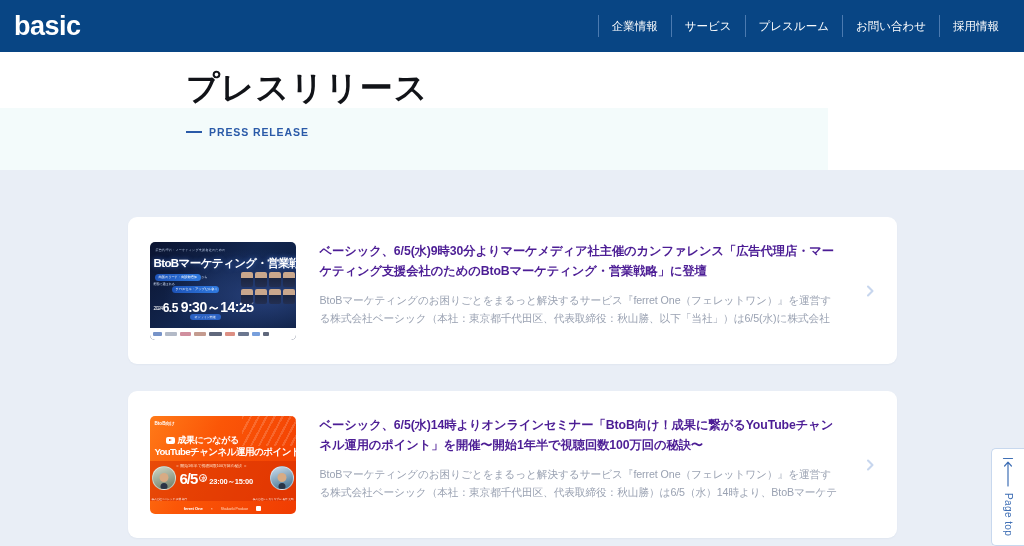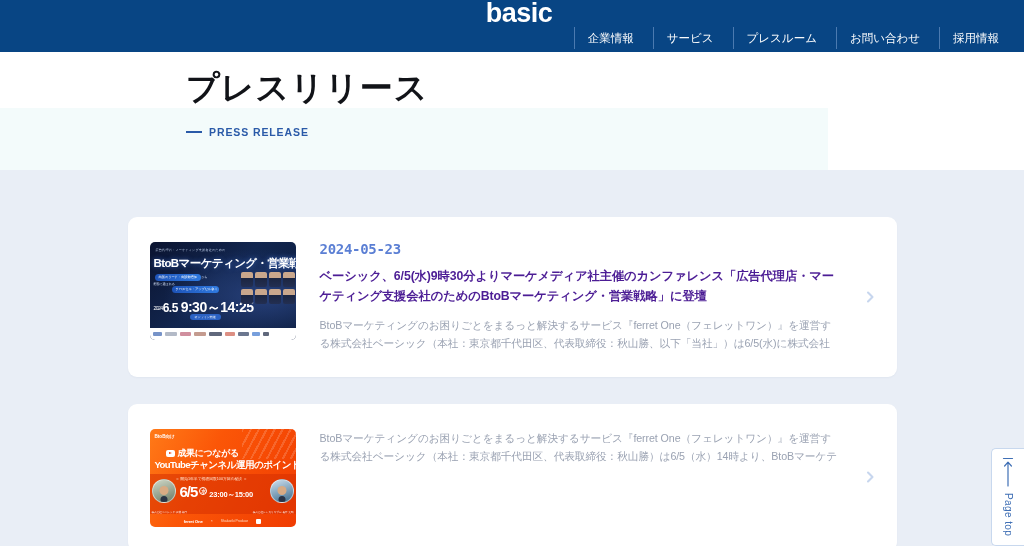--- a/index.html
+++ b/index.html
@@ -10,36 +10,34 @@
     font-family: "Liberation Sans", "DejaVu Sans", sans-serif;
     background: #ffffff;
   }
 
   
   .site-header {
     width: 1024px; height: 52px;
     background: #084584;
     display: flex; align-items: center;
     position: relative;
-    flex-direction: column;
   }
   .logo {
     color: #ffffff;
     font-size: 27px;
     font-weight: 700;
     letter-spacing: -0.5px;
     margin-left: 14px;
     line-height: 1;
   }
   .main-nav {
     margin-left: auto;
     display: flex; align-items: center;
     height: 22px;
     margin-right: 12px;
-    gap: 6px;
   }
   .nav-item {
     color: #ffffff;
     font-size: 11.5px;
     padding: 0 13px;
     line-height: 22px;
     white-space: nowrap;
     border-left: 1px solid #4b7ab0;
     cursor: pointer;
   }
@@ -389,21 +387,20 @@
           <i></i>
           <i></i>
           <i></i>
           <i></i>
           <i></i>
           <i></i>
           <i></i>
       </div>
     </div>
     <div class="card-body">
-      <div class="card-date">2024-05-23</div>
       <div class="card-title">ベーシック、6/5(水)9時30分よりマーケメディア社主催のカンファレンス「広告代理店・マーケティング支援会社のためのBtoBマーケティング・営業戦略」に登壇</div>
       <div class="card-desc">BtoBマーケティングのお困りごとをまるっと解決するサービス『ferret One（フェレットワン）』を運営する株式会社ベーシック（本社：東京都千代田区、代表取締役：秋山勝、以下「当社」）は6/5(水)に株式会社マーケメディア（所在地：東京都品川…</div>
     </div>
     <span class="card-arrow">
       <svg width="14" height="14" viewBox="0 0 14 14" fill="none">
         <path d="M5 2.5 L9.5 7 L5 11.5" stroke="#c7d6ee" stroke-width="2.1" stroke-linecap="round" stroke-linejoin="round"></path>
       </svg>
     </span>
   </article>
 
@@ -426,20 +423,21 @@
       <div class="pname left">株式会社ベーシック 伊藤 裕行</div>
       <div class="pname right">株式会社シャカリキプロ 長井 光晴</div>
       <div class="yt-foot">
         <b>ferret One</b>
         <span>×</span>
         <span>Shakariki Produce</span>
         <i></i>
       </div>
     </div>
     <div class="card-body">
+      <div class="card-title">ベーシック、6/5(水)14時よりオンラインセミナー「BtoB向け！成果に繋がるYouTubeチャンネル運用のポイント」を開催〜開始1年半で視聴回数100万回の秘訣〜</div>
       <div class="card-desc">BtoBマーケティングのお困りごとをまるっと解決するサービス『ferret One（フェレットワン）』を運営する株式会社ベーシック（本社：東京都千代田区、代表取締役：秋山勝）は6/5（水）14時より、BtoBマーケティング担当者に向けたセミナー「Bt…</div>
     </div>
     <span class="card-arrow">
       <svg width="14" height="14" viewBox="0 0 14 14" fill="none">
         <path d="M5 2.5 L9.5 7 L5 11.5" stroke="#c7d6ee" stroke-width="2.1" stroke-linecap="round" stroke-linejoin="round"></path>
       </svg>
     </span>
   </article>
 
   <div class="page-top">

